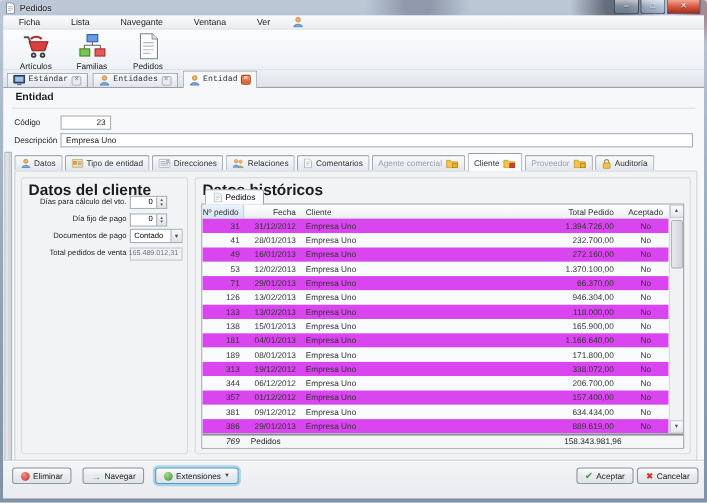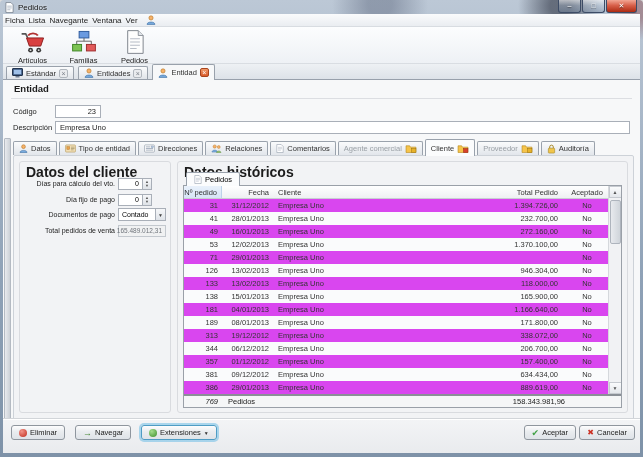--- a/index.html
+++ b/index.html
@@ -24,34 +24,34 @@
         background:linear-gradient(rgba(255,255,255,.55), rgba(190,205,222,.3) 45%, rgba(120,140,165,.4));
         color:#fff; font-size:7px; line-height:11px; text-align:center; text-shadow:0 1px 1px rgba(0,0,0,.6); cursor:default; }
   .wc.close { width:31px; background:linear-gradient(#f2a694,#d8604a 45%,#ad2a12); }
 
   
   .frame { position:absolute; left:3px; top:14px; right:3px; bottom:4px; background:#eef0f3; overflow:hidden; }
 
   .menubar { position:absolute; left:0; top:0; right:0; height:13px;
     background:linear-gradient(#fafbfc,#eaedf1); border-bottom:1px solid #d8dce1;
     display:flex; align-items:center; font-size:8px; color:#222; }
-  .menu-item { padding:0 2px; height:100%; display:flex; align-items:center; }
+  .menu-item { padding:0 14px; height:100%; display:flex; align-items:center; }
   .menu-user { margin-left:6px; display:flex; align-items:center; }
 
   .toolbar { position:absolute; left:0; top:13px; right:0; height:37px;
     background:linear-gradient(#fcfdfe,#eef1f5); border-bottom:1px solid #d9dde2;
     display:flex; align-items:flex-start; padding:2px 0 0 4px; }
   .titem { width:51px; display:flex; flex-direction:column; align-items:center; gap:1px; }
   .titem .tlabel { font-size:7.5px; color:#222; }
   .ticon { width:26px; height:26px; display:flex; }
 
   
   .tabstrip { position:absolute; left:0; top:50px; right:0; height:16px;
     background:linear-gradient(#eef1f4,#dde2e8); border-bottom:1px solid #98a0ab;
-    display:flex; align-items:flex-end; padding-left:3px; }
+    display:flex; align-items:flex-end; padding-left:3px;font-family:Liberation Mono, monospace; }
   .dtab { height:13px; display:inline-flex; align-items:center; gap:3px; padding:0 5px;
     margin-right:4px; border:1px solid #99a1ab; border-bottom:none; border-radius:2px 2px 0 0;
     background:linear-gradient(#fbfcfd,#e0e4e9); font-size:7.5px; color:#333; }
   .dtab.active { height:16px; background:#f7f8f9; margin-bottom:-1px; position:relative; z-index:2; }
   .tclose { width:9px; height:9px; border:1px solid #b0b6bd; border-radius:2px; background:#e9ebee;
     color:#7c828a; font-size:7px; line-height:7px; text-align:center; }
   .tclose.red { border-color:#a8441c; background:linear-gradient(#f09a6a,#d95b2a); color:#fff; }
 
   
   .page { position:absolute; left:0; top:66px; right:0; bottom:0; background:#f7f8f9; }
@@ -449,20 +449,21 @@
                       <div class="td c-num">53</div>
                       <div class="td c-fecha">12/02/2013</div>
                       <div class="td c-cliente">Empresa Uno</div>
                       <div class="td c-total">1.370.100,00</div>
                       <div class="td c-aceptado">No</div>
                     </div>
                     <div class="trow">
                       <div class="td c-num">71</div>
                       <div class="td c-fecha">29/01/2013</div>
                       <div class="td c-cliente">Empresa Uno</div>
+                      <div class="td c-total">66.370,00</div>
                       <div class="td c-aceptado">No</div>
                     </div>
                     <div class="trow alt">
                       <div class="td c-num">126</div>
                       <div class="td c-fecha">13/02/2013</div>
                       <div class="td c-cliente">Empresa Uno</div>
                       <div class="td c-total">946.304,00</div>
                       <div class="td c-aceptado">No</div>
                     </div>
                     <div class="trow">

